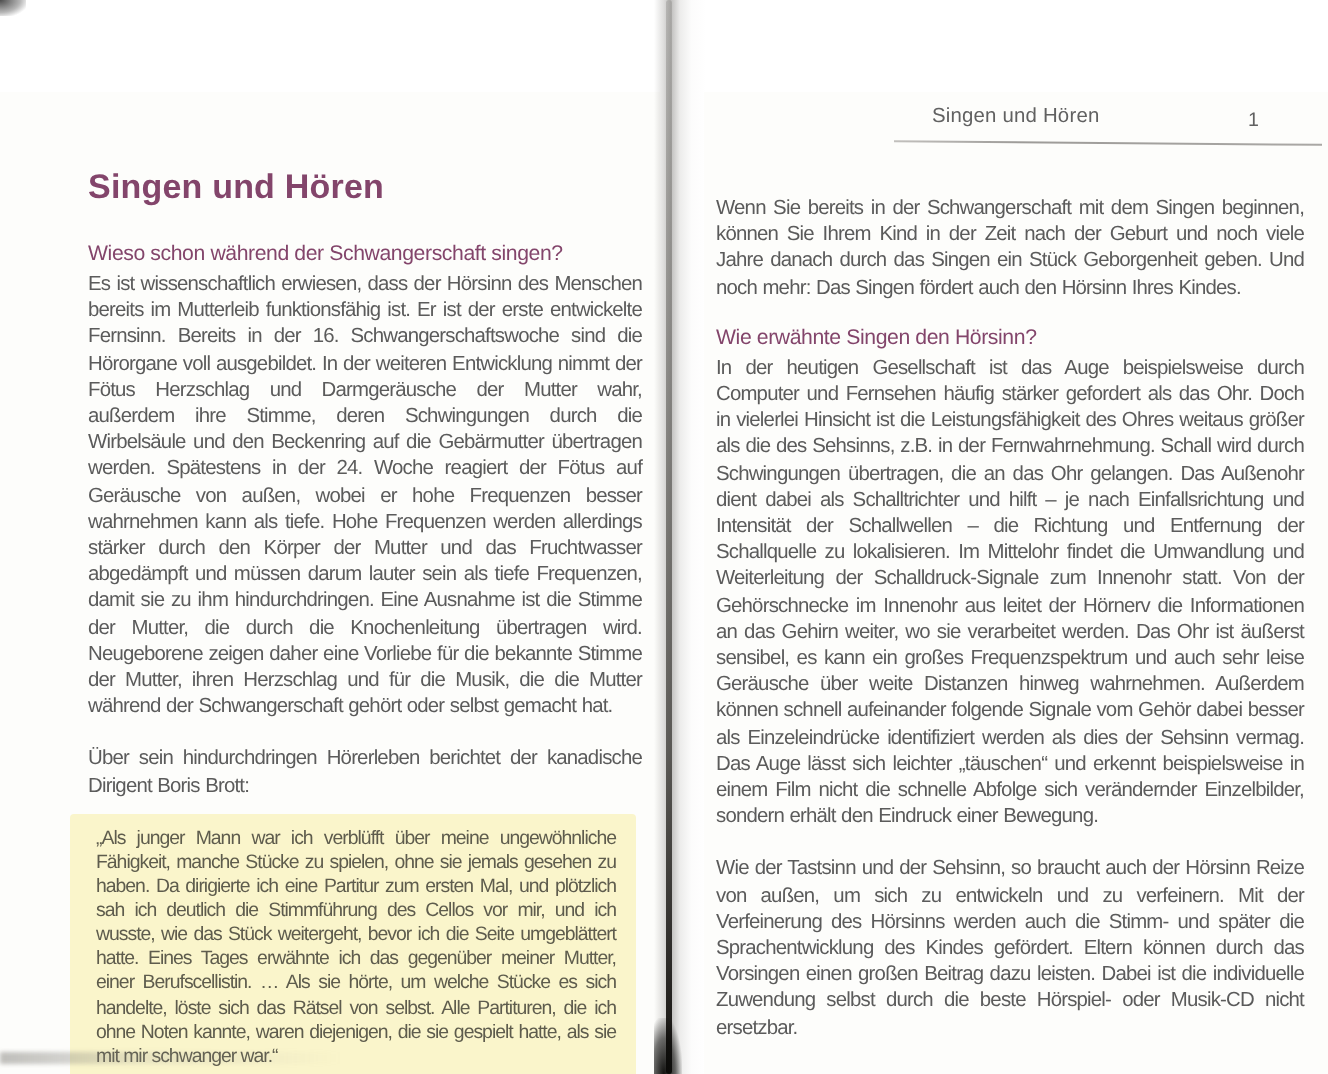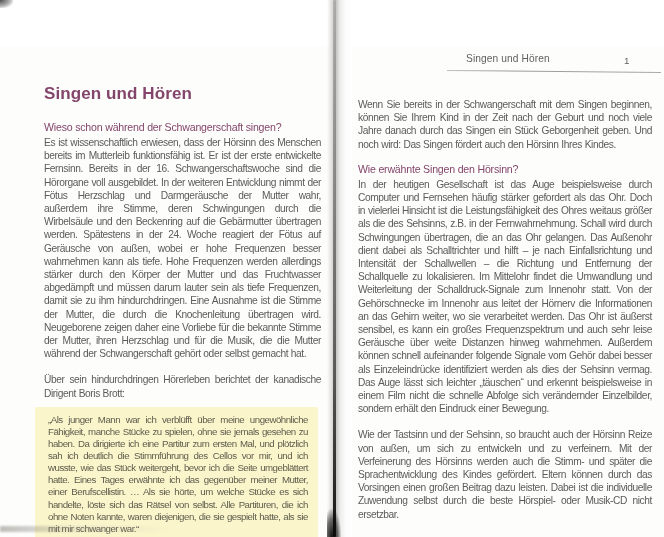--- a/index.html
+++ b/index.html
@@ -114,21 +114,21 @@
     </div>
   </div>
 
   <div class="gutter"></div>
 
   <div class="page page-right">
     <span class="header-title">Singen und Hören</span>
     <span class="page-number">1</span>
     <div class="header-rule"></div>
     <div class="right-content">
-      <p class="body-text rp-gap">Wenn Sie bereits in der Schwangerschaft mit dem Singen beginnen, können Sie Ihrem Kind in der Zeit nach der Geburt und noch viele Jahre danach durch das Singen ein Stück Geborgenheit geben. Und noch wird: Das Singen fördert auch den Hörsinn Ihres Kindes.</p>
+      <p class="body-text rp-gap">Wenn Sie bereits in der Schwangerschaft mit dem Singen beginnen, können Sie Ihrem Kind in der Zeit nach der Geburt und noch viele Jahre danach durch das Singen ein Stück Geborgenheit geben. Und noch mehr: Das Singen fördert auch den Hörsinn Ihres Kindes.</p>
       <h2 class="section-heading">Wie erwähnte Singen den Hörsinn?</h2>
       <p class="body-text">In der heutigen Gesellschaft ist das Auge beispielsweise durch Computer und Fernsehen häufig stärker gefordert als das Ohr. Doch in vielerlei Hinsicht ist die Leistungsfähigkeit des Ohres weitaus größer als die des Sehsinns, z.B. in der Fernwahrnehmung. Schall wird durch Schwingungen übertragen, die an das Ohr gelangen. Das Außenohr dient dabei als Schalltrichter und hilft – je nach Einfallsrichtung und Intensität der Schallwellen – die Richtung und Entfernung der Schallquelle zu lokalisieren. Im Mittelohr findet die Umwandlung und Weiterleitung der Schalldruck-Signale zum Innenohr statt. Von der Gehörschnecke im Innenohr aus leitet der Hörnerv die Informationen an das Gehirn weiter, wo sie verarbeitet werden. Das Ohr ist äußerst sensibel, es kann ein großes Frequenzspektrum und auch sehr leise Geräusche über weite Distanzen hinweg wahrnehmen. Außerdem können schnell aufeinander folgende Signale vom Gehör dabei besser als Einzeleindrücke identifiziert werden als dies der Sehsinn vermag. Das Auge lässt sich leichter „täuschen“ und erkennt beispielsweise in einem Film nicht die schnelle Abfolge sich verändernder Einzelbilder, sondern erhält den Eindruck einer Bewegung.</p>
       <p class="body-text spaced">Wie der Tastsinn und der Sehsinn, so braucht auch der Hörsinn Reize von außen, um sich zu entwickeln und zu verfeinern. Mit der Verfeinerung des Hörsinns werden auch die Stimm- und später die Sprachentwicklung des Kindes gefördert. Eltern können durch das Vorsingen einen großen Beitrag dazu leisten. Dabei ist die individuelle Zuwendung selbst durch die beste Hörspiel- oder Musik-CD nicht ersetzbar.</p>
     </div>
   </div>
 
   <div class="corner-mark"></div>
   <div class="bottom-smudge"></div>
 
 </div>

